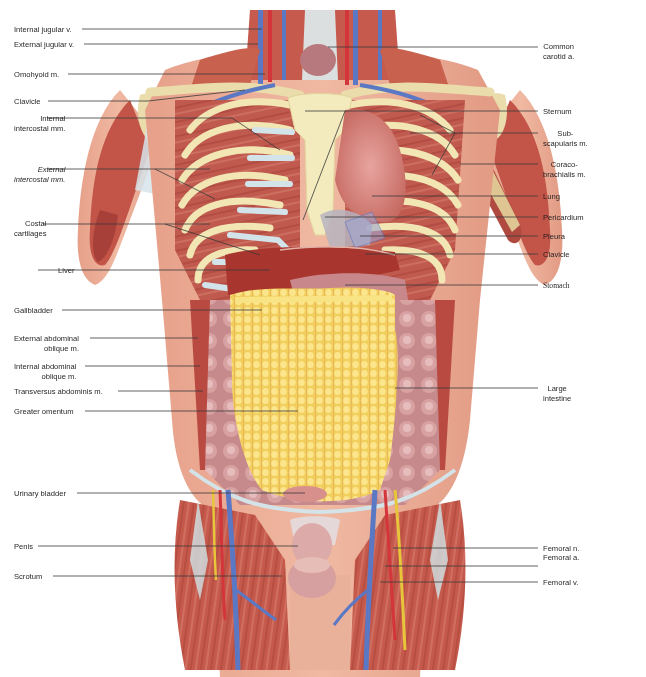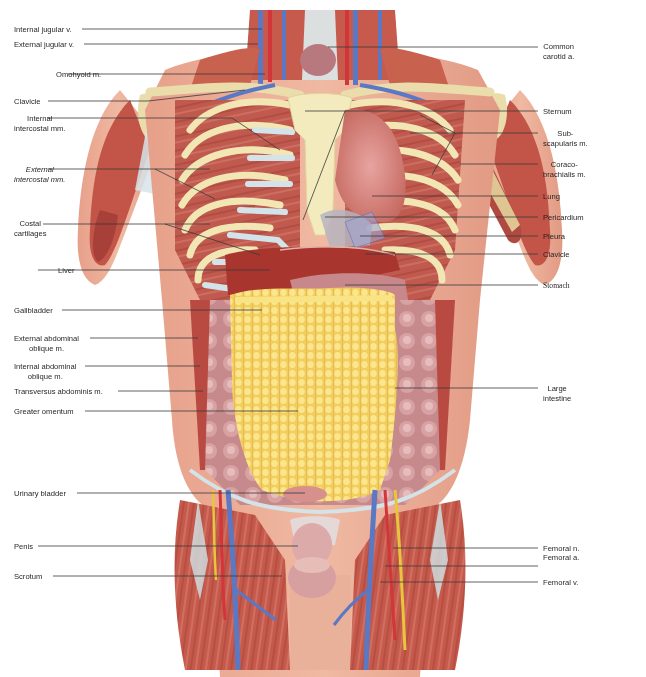--- a/index.html
+++ b/index.html
@@ -1,21 +1,21 @@
 <!DOCTYPE html>
 <html><head>
 <meta charset="utf-8">
 <style>
   html, body { margin: 0; padding: 0; background: #ffffff; }
   body { width: 646px; height: 677px; position: relative; overflow: hidden;
          font-family: "Liberation Sans", sans-serif; }
   .figure { position: absolute; left: 0; top: 0; width: 646px; height: 677px; }
   .label { position: absolute; font-size: 7.6px; line-height: 9.5px; color: #231f20;
            white-space: pre-line; }
-  .label.left { text-align: center; }
+  .label.left { text-align: right; }
   .label.right { text-align: center; }
   svg { position: absolute; left: 0; top: 0; }
 </style>
 </head>
 <body>
 
 <div class="figure">
 
   <svg width="646" height="677" viewBox="0 0 646 677">
     <defs>
@@ -217,21 +217,21 @@
       <line x1="345" y1="285" x2="538" y2="285"></line>
       <line x1="395" y1="388" x2="538" y2="388"></line>
       <line x1="393" y1="548" x2="538" y2="548"></line>
       <line x1="385" y1="566" x2="538" y2="566"></line>
       <line x1="380" y1="582" x2="538" y2="582"></line>
     </g>
   </svg>
 
   <div class="label left" style="left:14px; top:25px;">Internal jugular v.</div>
   <div class="label left" style="left:14px; top:40px;">External jugular v.</div>
-  <div class="label left" style="left:14px; top:70px;margin-left:42px;">Omohyoid m.</div>
+  <div class="label left" style="left:14px; top:70px;">Omohyoid m.</div>
   <div class="label left" style="left:14px; top:97px;">Clavicle</div>
   <div class="label left" style="left:14px; top:114px;">Internal
 intercostal mm.</div>
   <div class="label left" style="left:14px; top:165px;font-style:italic;">External
 intercostal mm.</div>
   <div class="label left" style="left:14px; top:219px;">Costal
 cartilages</div>
   <div class="label left" style="left:14px; top:266px;margin-left:44px;">Liver</div>
   <div class="label left" style="left:14px; top:306px;">Gallbladder</div>
   <div class="label left" style="left:14px; top:334px;">External abdominal

